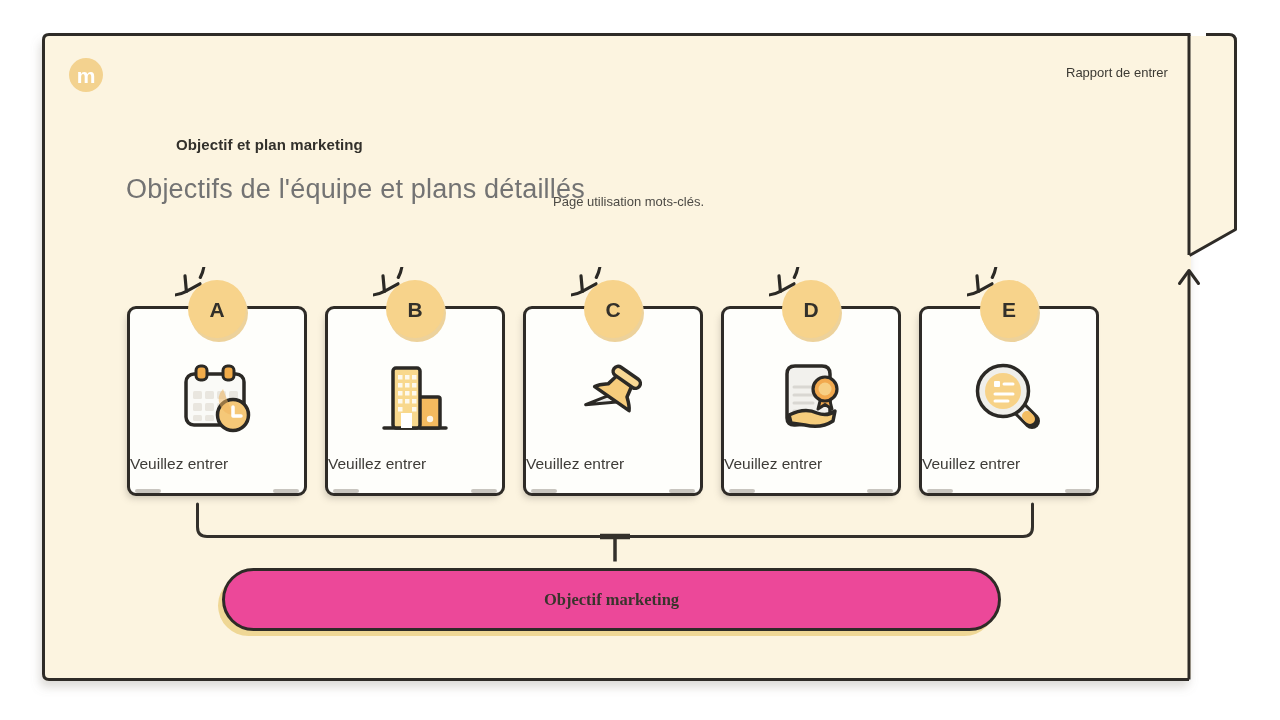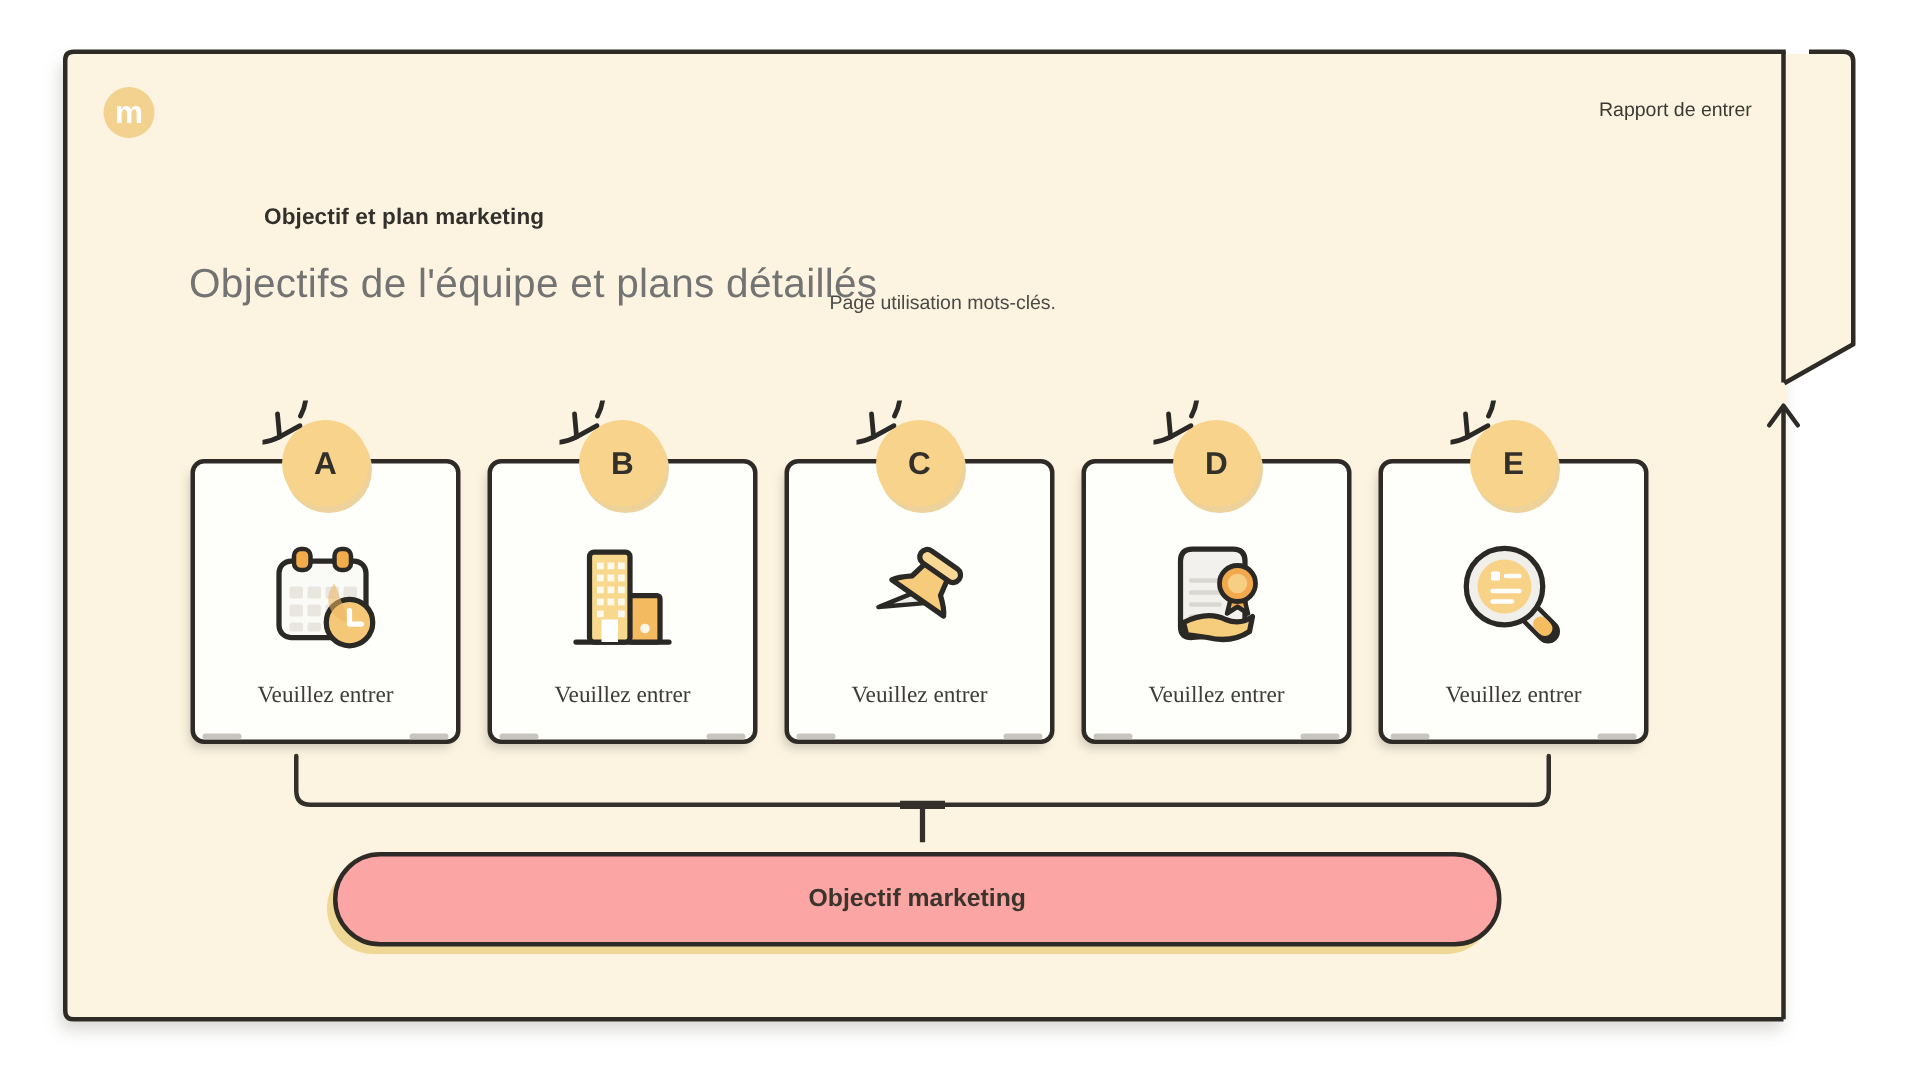--- a/index.html
+++ b/index.html
@@ -60,29 +60,29 @@
     display:flex;align-items:center;justify-content:center;
     padding-top:1px;box-sizing:border-box;
     font-size:21px;font-weight:600;color:#33302A;
   }
   .icon-wrap{
     position:absolute;left:50%;top:44px;transform:translateX(-50%);
     width:92px;height:92px;display:flex;align-items:center;justify-content:center;
   }
   .card-label{
     position:absolute;left:0;top:146px;width:100%;
-    text-align:center;font-size:15.5px;color:#3E3C38;font-family:Liberation Serif, serif;
+    text-align:left;font-size:15.5px;color:#3E3C38;
   }
 
   
   .pill{
     position:absolute;left:222px;top:568px;width:779px;height:63px;z-index:2;
-    background:#fca5a5;border:3px solid #2E2B27;border-radius:33px;
+    background:#ec4899;border:3px solid #2E2B27;border-radius:33px;
     box-shadow:-5px 6px 0 -1px #EFD795;
-    display:flex;align-items:center;justify-content:center;box-sizing:border-box;
+    display:flex;align-items:center;justify-content:center;box-sizing:border-box;font-family:Liberation Serif, serif;
   }
   .pill-label{font-size:16.5px;font-weight:700;color:#39342C;}
 </style>
 </head>
 <body>
 
 <div class="canvas">
 
   <svg class="deco" width="1280" height="720" viewBox="0 0 1280 720">
     <defs>

